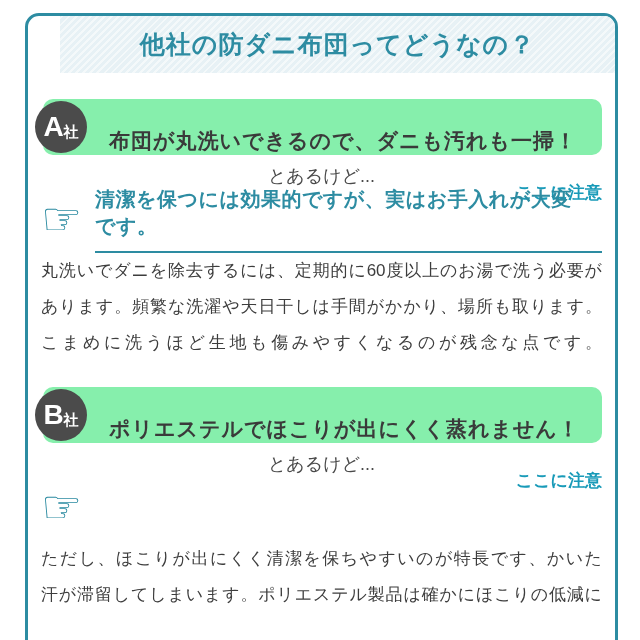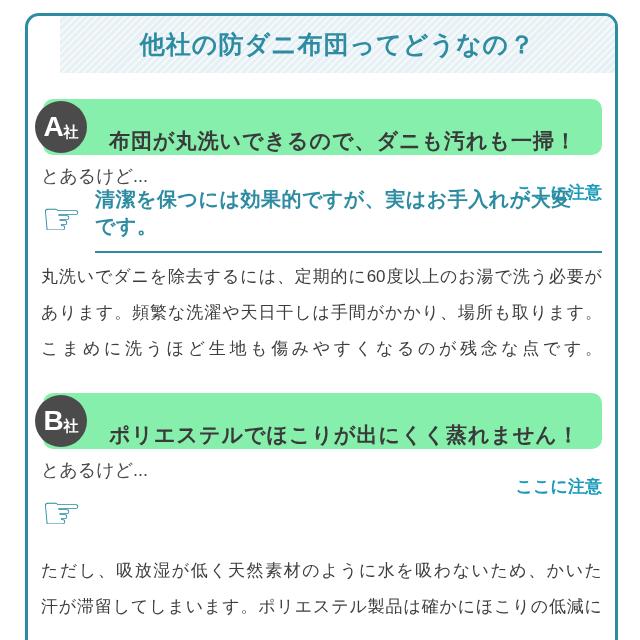--- a/index.html
+++ b/index.html
@@ -47,21 +47,21 @@
     background: #4b4b4b;
     border-radius: 50%;
     color: #ffffff;
     display: flex; align-items: center; justify-content: center;
     z-index: 2;
   }
   .badge-main { font-size: 28px; font-weight: bold; line-height: 1; }
   .badge-sub  { font-size: 15px; font-weight: bold; line-height: 1; margin-top: 8px; }
 
   .transition {
-    text-align: left;
+    text-align: center;
     font-size: 18px;
     color: #4a4a4a;
     margin-top: 12px;
     line-height: 18px;
   }
   .note-label {
     font-size: 17px;
     font-weight: bold;
     color: #189ab8;
     line-height: 12px;
@@ -78,21 +78,21 @@
     text-align: left;
   }
   .point-text {
     font-size: 20px;
     font-weight: bold;
     color: #2d8ca2;
     border-bottom: 2px solid #2d8ca2;
     padding: 0 16px 11px 0;
     letter-spacing: 0.5px;
   }
-  .body-text { margin-top: 20px; }
+  .body-text { margin-top: 14px; }
   .body-text .line {
     font-size: 17px;
     color: #3d3d3d;
     line-height: 36px;
     white-space: nowrap;
   }
   .j { text-align: justify; text-align-last: justify; white-space: normal !important; }
   .section-b { margin-top: 6px; }
 </style>
 </head>
@@ -137,20 +137,20 @@
           <span class="badge-main">B</span>
           <span class="badge-sub">社</span>
         </div>
       </div>
       <p class="transition">とあるけど...</p>
       <div class="note-label">ここに注意</div>
       <div class="point-row">
         <span class="hand-icon">☞</span>
       </div>
       <div class="body-text">
-        <div class="line j">ただし、吸放湿が低く天然素材のように水を吸わないため、かいた</div>
+        <div class="line j">ただし、ほこりが出にくく清潔を保ちやすいのが特長です、かいた</div>
         <div class="line j">汗が滞留してしまいます。ポリエステル製品は確かにほこりの低減に</div>
 
       </div>
     </section>
 
   </div>
 </div>
 
 </body></html>

